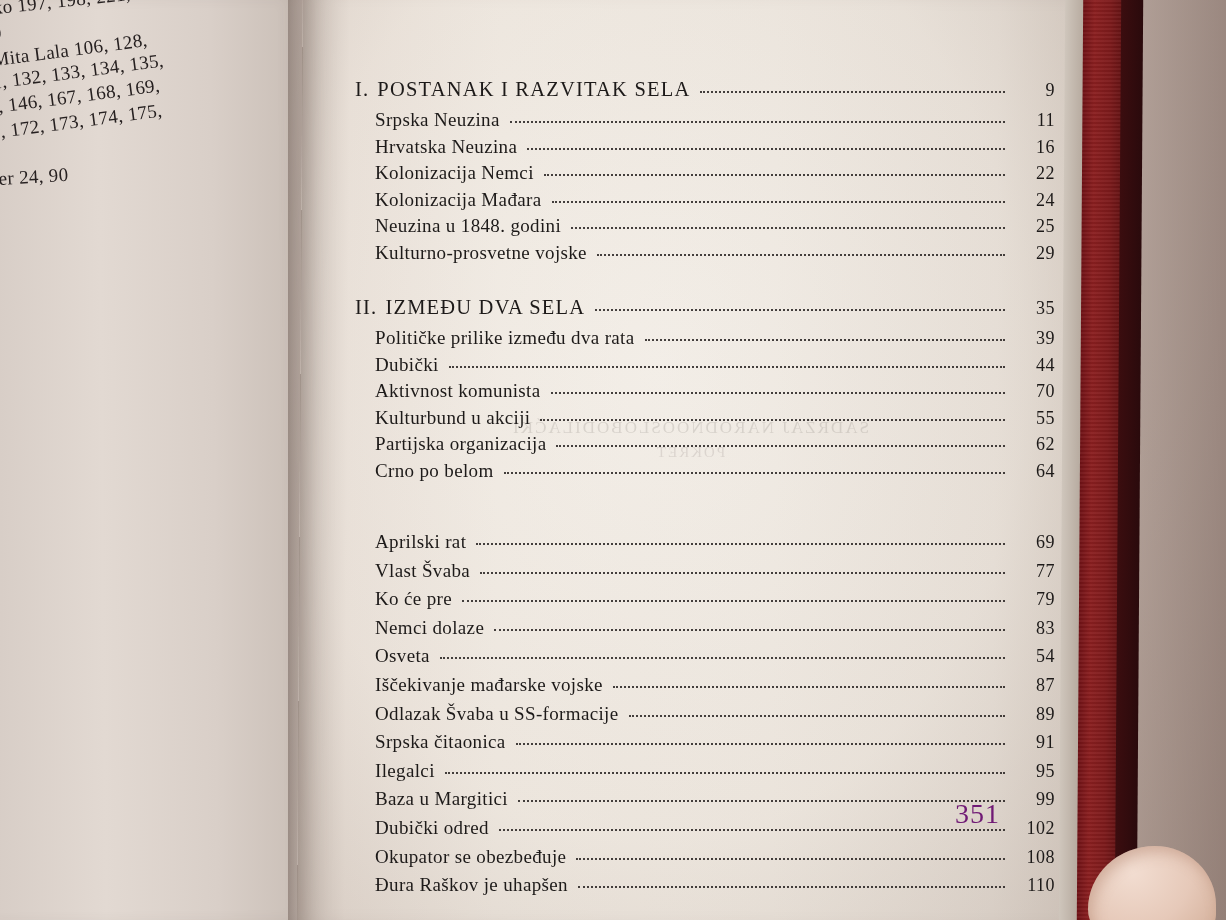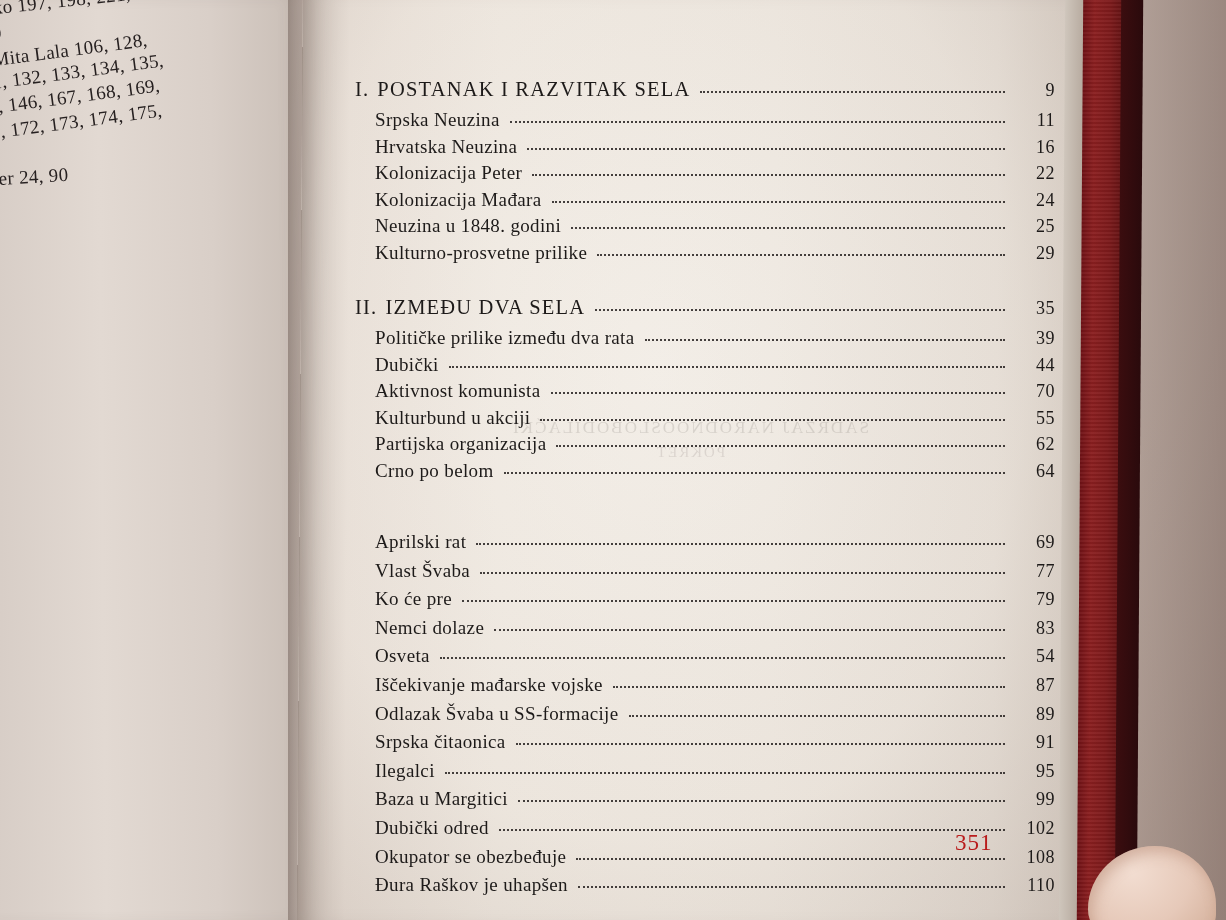--- a/index.html
+++ b/index.html
@@ -157,24 +157,24 @@
   }
   .group { margin-bottom: 6px; }
   .gap-lg { height: 24px; }
   .entries { margin-top: 6px; }
   .entries .toc-entry { line-height: 26.5px; }
   .section-iii .entries .toc-entry { line-height: 27.6px; }
 
   .folio {
     position: absolute;
     left: 955px;
-    top: 830px;
-    font-size: 23px;
+    top: 798px;
+    font-size: 28px;
     letter-spacing: 1px;
-    color: #b91c1c;
+    color: #701a75;
   }
 
   
   .ghost {
     position: absolute;
     left: 430px; top: 418px;
     width: 520px;
     text-align: center;
     font-size: 17px;
     letter-spacing: 2px;
@@ -237,36 +237,36 @@
           <span class="title-txt">Srpska  Neuzina</span>
           <span class="leader"></span>
           <span class="pg">11</span>
         </div>
         <div class="toc-entry">
           <span class="title-txt">Hrvatska  Neuzina</span>
           <span class="leader"></span>
           <span class="pg">16</span>
         </div>
         <div class="toc-entry">
-          <span class="title-txt">Kolonizacija  Peter</span>
+          <span class="title-txt">Kolonizacija  Nemci</span>
           <span class="leader"></span>
           <span class="pg">22</span>
         </div>
         <div class="toc-entry">
           <span class="title-txt">Kolonizacija  Mađara</span>
           <span class="leader"></span>
           <span class="pg">24</span>
         </div>
         <div class="toc-entry">
           <span class="title-txt">Neuzina u 1848. godini</span>
           <span class="leader"></span>
           <span class="pg">25</span>
         </div>
         <div class="toc-entry">
-          <span class="title-txt">Kulturno-prosvetne  prilike</span>
+          <span class="title-txt">Kulturno-prosvetne  vojske</span>
           <span class="leader"></span>
           <span class="pg">29</span>
         </div>
       </div>
     </div>
 
     <div class="gap-lg"></div>
 
     <div class="group">
       <div class="toc-chapter">

